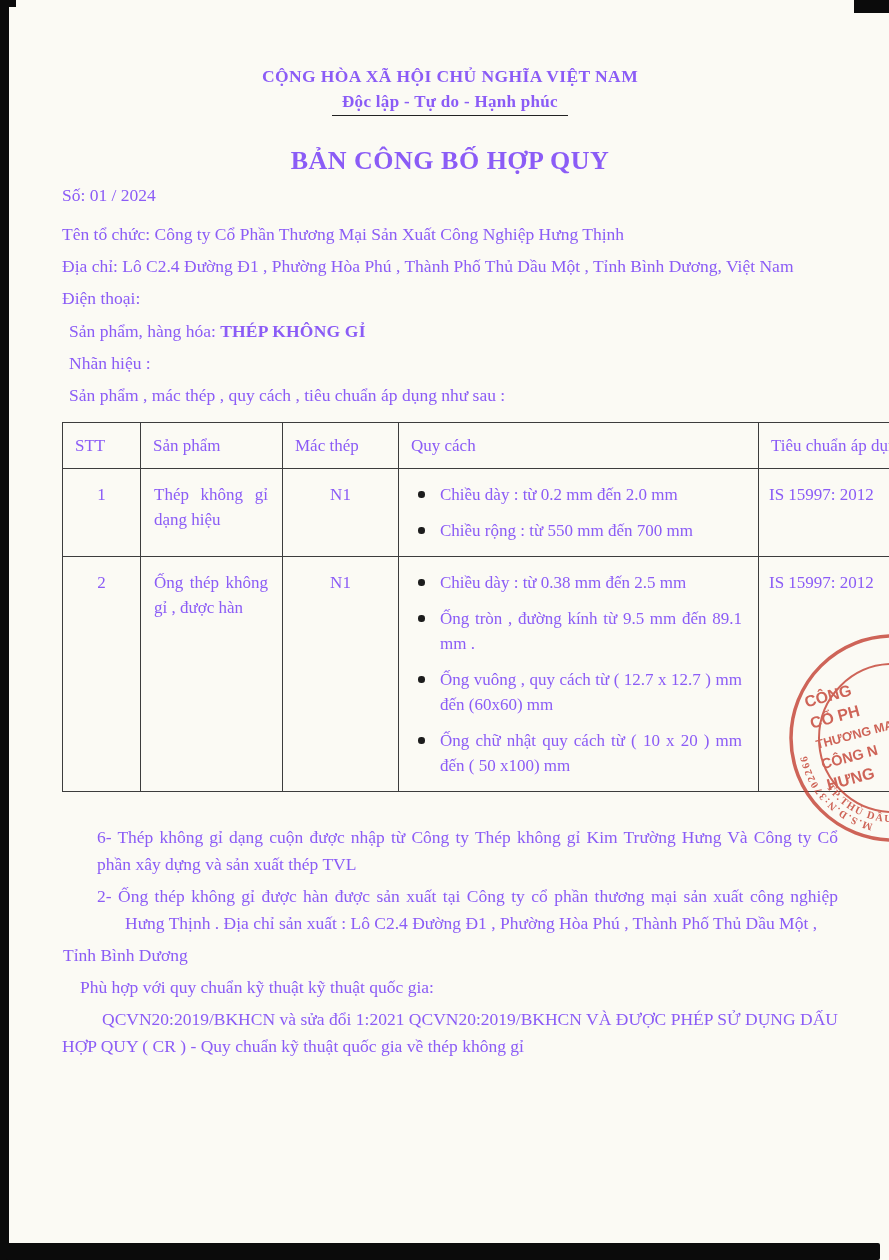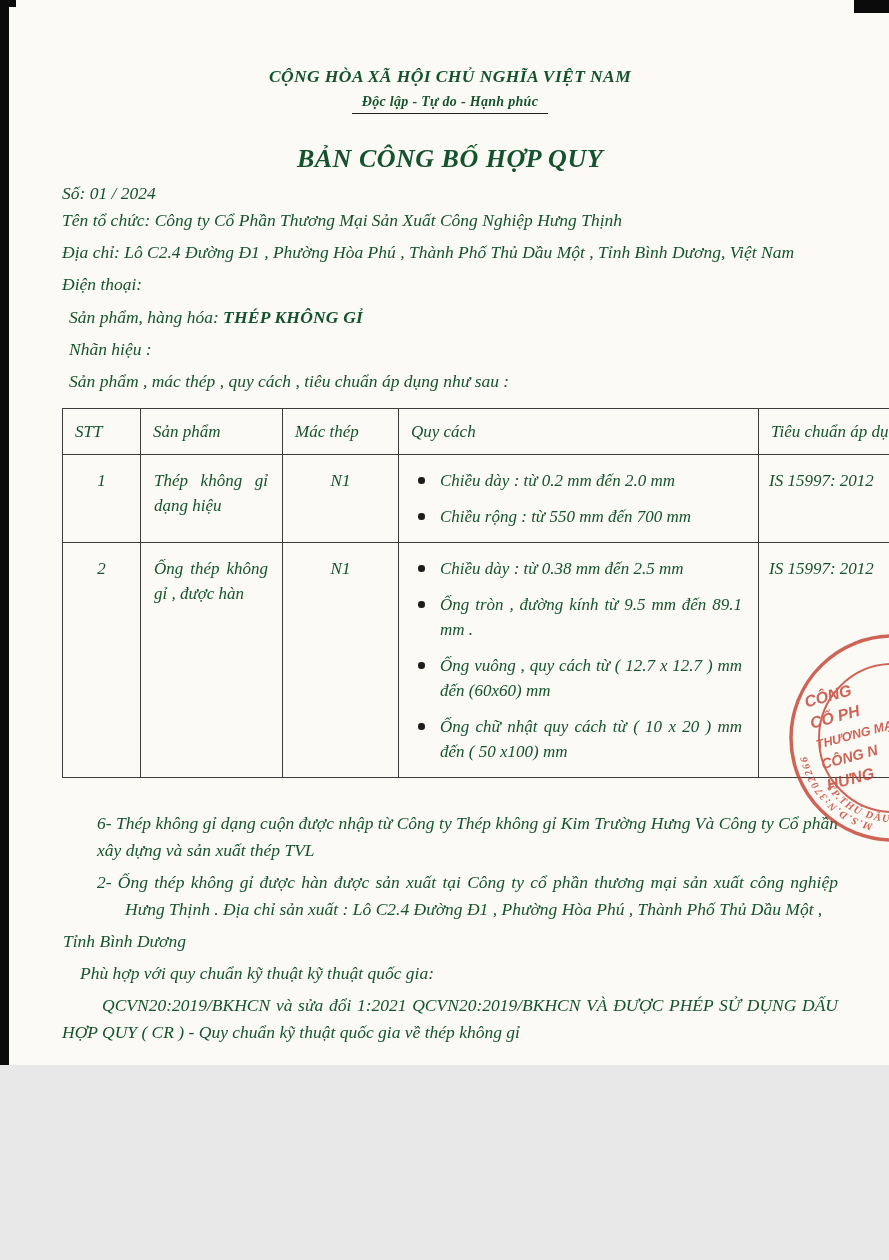--- a/index.html
+++ b/index.html
@@ -1,50 +1,49 @@
 <!DOCTYPE html>
 <html><head>
 <meta charset="utf-8">
 <style>
   html,body{margin:0;padding:0;}
   body{background:#e8e8e8;}
   .page{
     position:relative;
-    width:889px;height:1065px;
+    width:889px;height:1260px;
     margin:0 auto;
     background:#fbfaf4;
     overflow:hidden;
     font-family:"Liberation Serif","DejaVu Serif",serif;
-    color:#14532d;
-    font-style:italic;
+    color:#8b5cf6;
   }
   
   .edge{position:absolute;background:#0b0b0b;z-index:40;}
   .edge-left{left:0;top:0;width:9px;height:1260px;}
   .edge-bottom{left:6px;top:1243px;width:874px;height:17px;border-radius:2px;}
   .edge-top-left{left:0;top:0;width:16px;height:7px;}
   .edge-top-right{left:854px;top:0;width:35px;height:13px;}
 
   .content{
     position:absolute;left:62px;top:66px;width:776px;
   }
   .nat-header{text-align:center;}
   .nat-title{font-weight:bold;font-size:17.5px;letter-spacing:.4px;}
   .motto-wrap{margin-top:5px;}
   .motto{
-    display:inline-block;font-weight:bold;font-size:14px;
+    display:inline-block;font-weight:bold;font-size:17px;
     border-bottom:1.6px solid #222;padding:0 10px 3px 10px;letter-spacing:.3px;
   }
   .doc-title{
     text-align:center;font-weight:bold;font-size:26px;letter-spacing:.5px;
     margin-top:30px;
   }
   .doc-number{text-align:left;font-size:17.5px;margin-top:9px;}
 
-  .body{margin-top:3px;font-size:17.5px;line-height:27px;}
+  .body{margin-top:15px;font-size:17.5px;line-height:27px;}
   .body p{margin:0 0 5px 0;text-align:justify;}
   .p-indent{padding-left:7px;}
   .p-product{margin-top:6px !important;}
   strong.product{font-weight:bold;letter-spacing:.2px;}
 
   table.spec-table{
     border-collapse:collapse;width:776px;margin-top:13px;
     font-size:17px;line-height:25px;table-layout:fixed;
   }
   .spec-table th,.spec-table td{border:1.2px solid #3c3c3c;}

